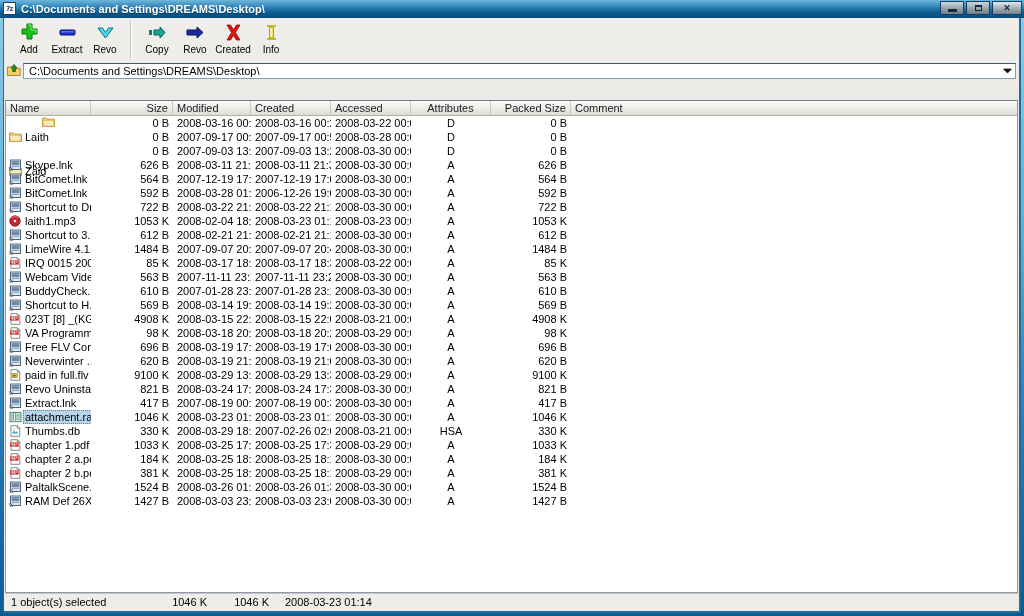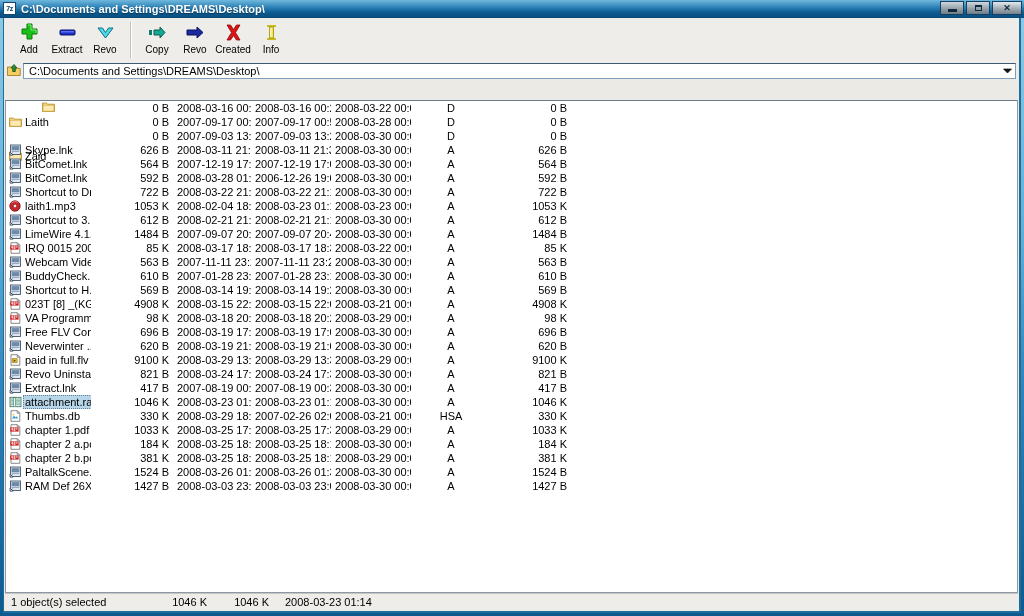--- a/index.html
+++ b/index.html
@@ -306,20 +306,30 @@
         <div id="addrtext" title="C:\Documents and Settings\DREAMS\Desktop\">C:\Documents and Settings\DREAMS\Desktop\</div>
         <div id="addrarrow">
           <svg width="9" height="6" viewBox="0 0 9 6">
               <path d="M0.5 1 L4.5 5 L8.5 1 Z" fill="#111" stroke="#111" stroke-width="0.7"></path>
             </svg>
         </div>
       </div>
     </div>
 
     <div id="listwrap">
+      <div id="headerrow">
+          <div class="hcell" style="width: 85px;">Name</div>
+          <div class="hcell r" style="width: 82px;">Size</div>
+          <div class="hcell" style="width: 78px;">Modified</div>
+          <div class="hcell" style="width: 80px;">Created</div>
+          <div class="hcell" style="width: 80px;">Accessed</div>
+          <div class="hcell c" style="width: 80px;">Attributes</div>
+          <div class="hcell r" style="width: 80px;">Packed Size</div>
+          <div class="hcell" style="width: 110px; flex: 1 1 0%; border-right: none;">Comment</div>
+        </div>
       <div id="rowsbox">
           <div class="row">
             <div class="cell cell-name" style="width: 85px; flex-direction: column;">
               <span class="ficon">
                 <svg width="13" height="12" viewBox="0 0 13 12">
                   <path d="M0.5 2 h4 l1 1.2 h7 v7.3 h-12 z" fill="#f6d98a" stroke="#b38c21" stroke-width="0.8"></path>
                   <path d="M1 4.2 h11 v6 h-11 z" fill="#fde9b4" stroke="#c79c2a" stroke-width="0.6"></path>
                 </svg>
               </span>
               <span class="nm">Documents</span>

